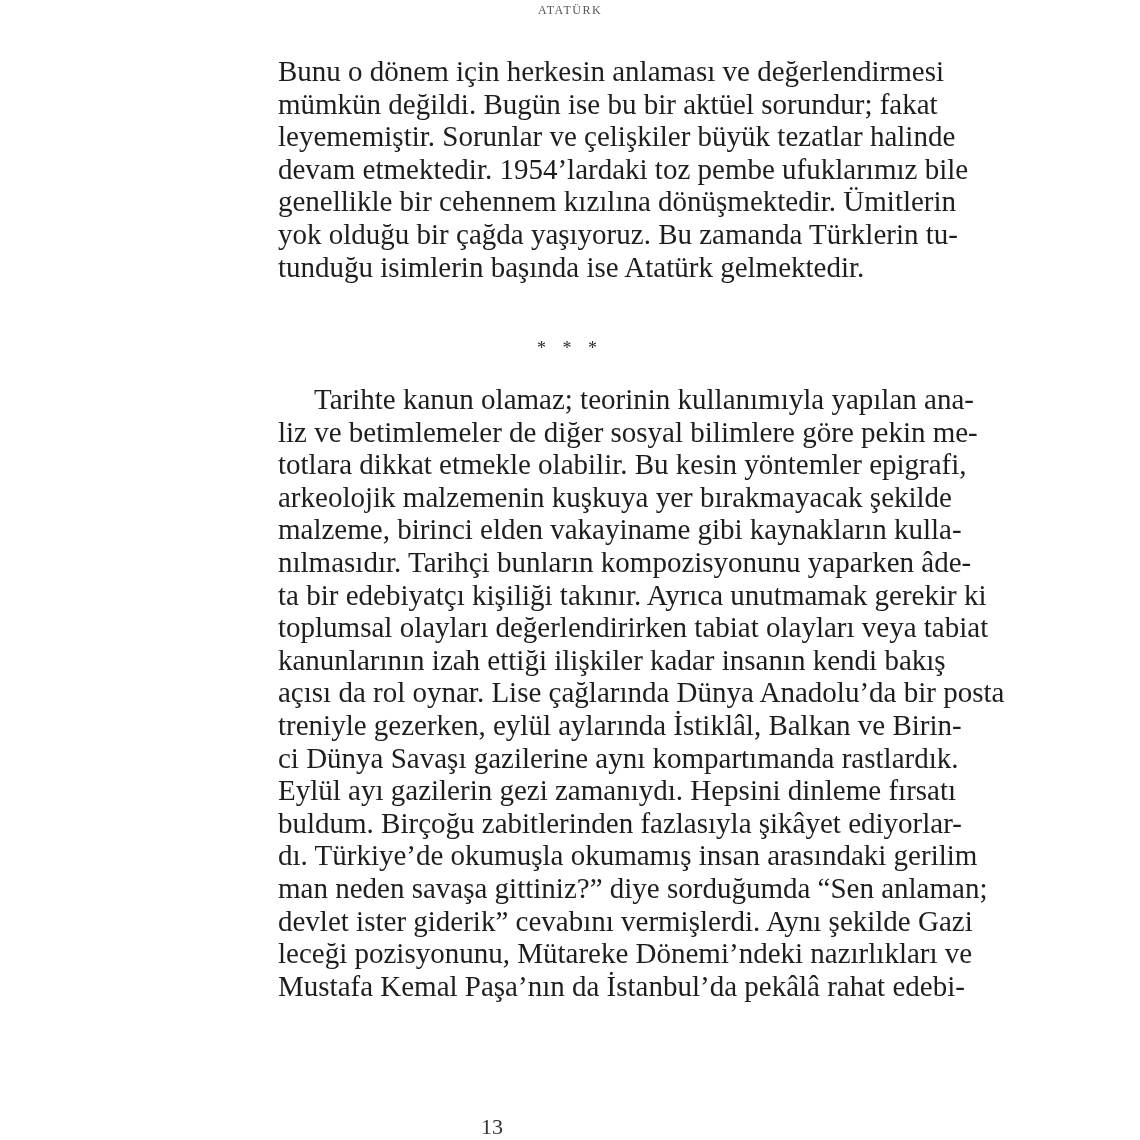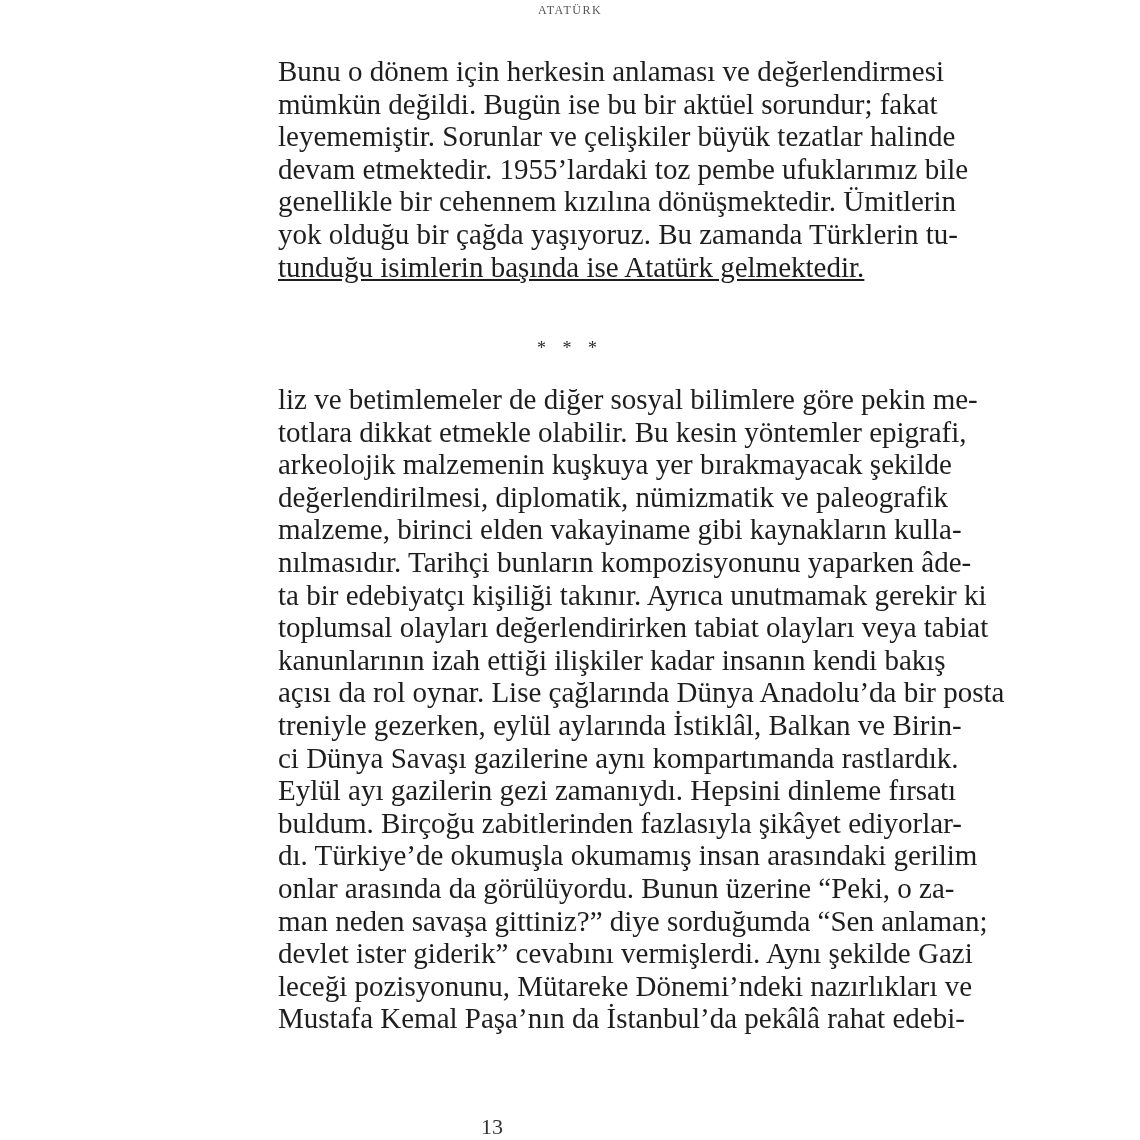--- a/index.html
+++ b/index.html
@@ -34,21 +34,20 @@
   }
   .line {
     display: block;
     white-space: nowrap;
     text-align: justify;
     text-align-last: justify;
     height: 32.6px;
   }
   .line.last {
     text-align-last: left;
-    text-decoration: underline;
   }
   .line.indent {
     padding-left: 36px;
   }
   #para-1 { top: 55px; }
   #para-2 { top: 383px; }
   .separator {
     position: absolute;
     top: 338px;
     left: 0;
@@ -70,44 +69,43 @@
 </style>
 </head>
 <body>
 
 <div class="page-header">ATATÜRK</div>
 
 <div class="text-block" id="para-1">
   <span class="line">Bunu o dönem için herkesin anlaması ve değerlendirmesi</span>
   <span class="line">mümkün değildi. Bugün ise bu bir aktüel sorundur; fakat</span>
   <span class="line">leyememiştir. Sorunlar ve çelişkiler büyük tezatlar halinde</span>
-  <span class="line">devam etmektedir. 1955’lardaki toz pembe ufuklarımız bile</span>
+  <span class="line">devam etmektedir. 1954’lardaki toz pembe ufuklarımız bile</span>
   <span class="line">genellikle bir cehennem kızılına dönüşmektedir. Ümitlerin</span>
   <span class="line">yok olduğu bir çağda yaşıyoruz. Bu zamanda Türklerin tu-</span>
   <span class="line last">tunduğu isimlerin başında ise Atatürk gelmektedir.</span>
 </div>
 
 <div class="separator">* * *</div>
 
 <div class="text-block" id="para-2">
+  <span class="line indent">Tarihte kanun olamaz; teorinin kullanımıyla yapılan ana-</span>
   <span class="line">liz ve betimlemeler de diğer sosyal bilimlere göre pekin me-</span>
   <span class="line">totlara dikkat etmekle olabilir. Bu kesin yöntemler epigrafi,</span>
   <span class="line">arkeolojik malzemenin kuşkuya yer bırakmayacak şekilde</span>
-  <span class="line">değerlendirilmesi, diplomatik, nümizmatik ve paleografik</span>
   <span class="line">malzeme, birinci elden vakayiname gibi kaynakların kulla-</span>
   <span class="line">nılmasıdır. Tarihçi bunların kompozisyonunu yaparken âde-</span>
   <span class="line">ta bir edebiyatçı kişiliği takınır. Ayrıca unutmamak gerekir ki</span>
   <span class="line">toplumsal olayları değerlendirirken tabiat olayları veya tabiat</span>
   <span class="line">kanunlarının izah ettiği ilişkiler kadar insanın kendi bakış</span>
   <span class="line">açısı da rol oynar. Lise çağlarında Dünya Anadolu’da bir posta</span>
   <span class="line">treniyle gezerken, eylül aylarında İstiklâl, Balkan ve Birin-</span>
   <span class="line">ci Dünya Savaşı gazilerine aynı kompartımanda rastlardık.</span>
   <span class="line">Eylül ayı gazilerin gezi zamanıydı. Hepsini dinleme fırsatı</span>
   <span class="line">buldum. Birçoğu zabitlerinden fazlasıyla şikâyet ediyorlar-</span>
   <span class="line">dı. Türkiye’de okumuşla okumamış insan arasındaki gerilim</span>
-  <span class="line">onlar arasında da görülüyordu. Bunun üzerine “Peki, o za-</span>
   <span class="line">man neden savaşa gittiniz?” diye sorduğumda “Sen anlaman;</span>
   <span class="line">devlet ister giderik” cevabını vermişlerdi. Aynı şekilde Gazi</span>
   <span class="line">leceği pozisyonunu, Mütareke Dönemi’ndeki nazırlıkları ve</span>
   <span class="line">Mustafa Kemal Paşa’nın da İstanbul’da pekâlâ rahat edebi-</span>
 </div>
 
 <div class="page-number">13</div>
 
 </body></html>

